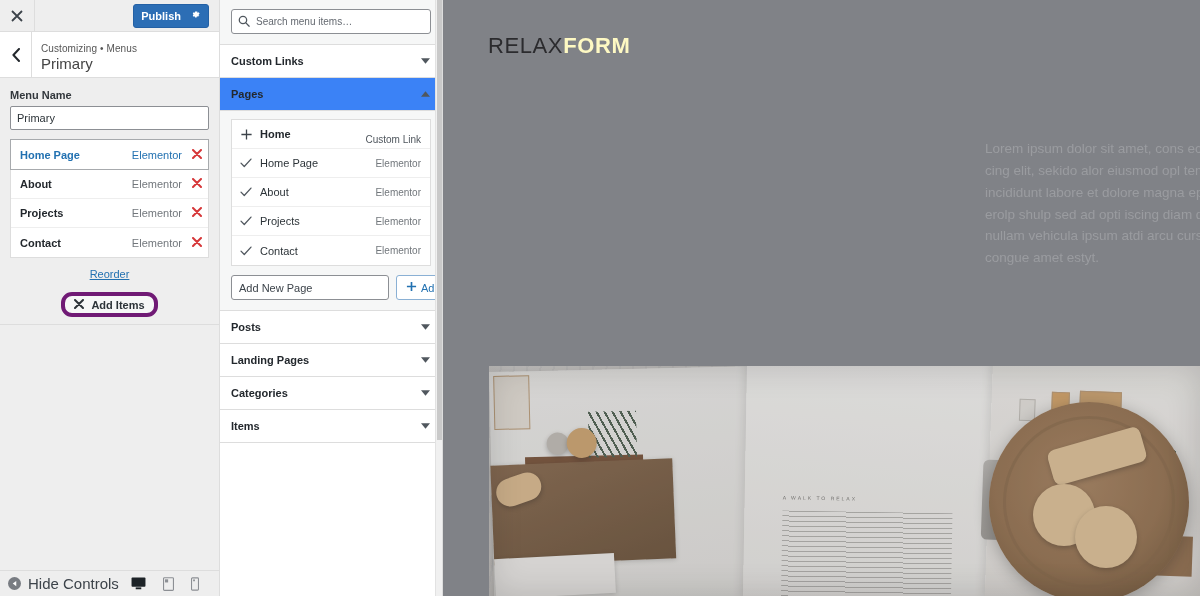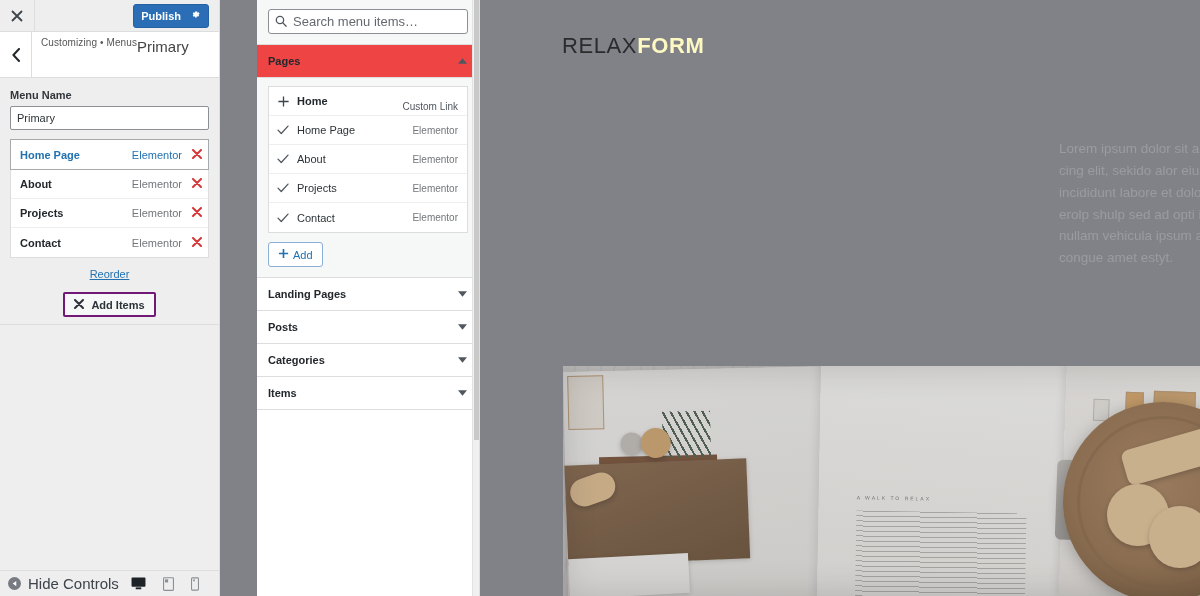--- a/index.html
+++ b/index.html
@@ -2,21 +2,21 @@
 <html><head>
 <meta charset="utf-8">
 <style>
   * { box-sizing: border-box; margin: 0; padding: 0; }
   html, body {
     width: 1200px; height: 596px;
     font-family: "Liberation Sans", sans-serif;
     background: #808287;
     overflow: hidden;
   }
-  .app { position: relative; width: 1200px; height: 596px; display: flex; gap: 37px; }
+  .app { position: relative; width: 1200px; height: 596px; display: flex; }
 
   
   .customizer {
     width: 220px; height: 596px;
     background: #eeeeee;
     border-right: 1px solid #dddddd;
     position: relative;
     display: flex; flex-direction: column;
   }
   .cz-header {
@@ -51,21 +51,21 @@
     border-bottom: 1px solid #dddddd;
     display: flex; align-items: stretch;
   }
   .back-arrow {
     width: 32px;
     display: flex; align-items: center; justify-content: center;
     border-right: 1px solid #dddddd;
     background: #fff; cursor: pointer;
     color: #333; font-size: 14px;
   }
-  .bc-text { padding: 5px 0 0 9px; display: flex; flex-direction: row; justify-content: center; }
+  .bc-text { padding: 5px 0 0 9px; display: flex; flex-direction: column; justify-content: center; }
   .bc-small { font-size: 10px; color: #555; letter-spacing: .1px; }
   .bc-title { font-size: 15px; color: #444; margin-top: 1px; font-weight: 400; }
 
   .cz-body { flex: 1; overflow: hidden; background: #7f1d1d; }
   .cz-section { background: #eeeeee; padding: 11px 10px 8px 10px; }
   .lbl { font-size: 11px; font-weight: bold; color: #32373c; display: block; margin-bottom: 5px; }
   .txt-input {
     width: 100%; height: 24px;
     border: 1px solid #8c8f94; border-radius: 2px;
     background: #fff; font-size: 11px; color: #2c3338;
@@ -95,21 +95,21 @@
   .mi-type { font-size: 11px; color: #72777c; margin-right: 10px; }
   .menu-item-row.selected .mi-type { color: #2271b1; font-weight: normal; }
   .mi-x { color: #d63638; font-size: 12px; font-weight: bold; width: 10px; text-align: center; cursor: pointer; }
 
   .reorder-row {
     display: flex; align-items: center; justify-content: flex-end;
     gap: 12px; margin-top: 10px; flex-direction: column;
   }
   .reorder-link { font-size: 11px; color: #2271b1; text-decoration: underline; cursor: pointer; }
   .add-items-btn {
-    background: #f6f7f7; border: 2px solid #701a75; border-radius: 2px;
+    background: #f6f7f7; border: 4px solid #701a75; border-radius: 11px;
     height: 25px; display: flex; align-items: center; gap: 7px;
     padding: 0 9px; font-size: 11px; font-weight: bold; color: #2c3338;
     cursor: pointer;
   }
   .add-items-btn .x { font-size: 11px; }
 
   .divider { height: 1px; background: #dddddd; margin: 11px 0 0 0; }
 
   .cz-filler { flex: 1; background: #eeeeee; border-top: 1px solid #dddddd; }
 
@@ -137,34 +137,34 @@
     overflow: hidden;
   }
   .search-wrap { padding: 9px 11px 10px 11px; background: #f6f7f7; border-bottom: 1px solid #dddddd; }
   .search-box {
     position: relative; height: 25px;
     border: 1px solid #8c8f94; border-radius: 3px; background: #fff;
     display: flex; align-items: center; padding-left: 6px;
   }
   .search-input {
     border: none; outline: none; flex: 1; height: 100%;
-    font-size: 13px; color: #2c3338; padding-left: 6px;
+    font-size: 10px; color: #2c3338; padding-left: 6px;
     font-family: inherit; background: transparent;
   }
   .search-input::placeholder { color: #646970; }
 
   .accordion-hdr {
     height: 33px;
     border-bottom: 1px solid #dddddd;
     display: flex; align-items: center; justify-content: space-between;
     padding: 0 12px 0 11px;
     font-size: 11px; font-weight: bold; color: #23282d;
     background: #fff; cursor: pointer;
   }
-  .accordion-hdr.open { background: #ef4444; }
+  .accordion-hdr.open { background: #3b82f6; }
   .caret { font-size: 8px; color: #50575e; }
 
   .pages-panel { background: #f6f7f7; padding: 8px 11px 10px 11px; border-bottom: 1px solid #dddddd; }
   .pages-list { background: #fff; border: 1px solid #dddddd; }
   .page-row {
     height: 29px; display: flex; align-items: center;
     border-bottom: 1px solid #eeeeee; padding: 0 9px 0 8px; cursor: pointer;
   }
   .page-row:last-child { border-bottom: none; }
   .pr-ico { width: 16px; font-size: 12px; color: #50575e; display: flex; align-items: center; }
@@ -438,20 +438,28 @@
         <span>
           <svg width="12" height="12" viewBox="0 0 14 14" aria-hidden="true">
             <circle cx="5.8" cy="5.8" r="4.3" fill="none" stroke="#50575e" stroke-width="1.5"></circle>
             <path d="M9.2 9.2 L13 13" stroke="#50575e" stroke-width="1.6" stroke-linecap="round"></path>
           </svg>
         </span>
         <input class="search-input" type="text" placeholder="Search menu items…" style="">
       </div>
     </div>
 
+    <div class="accordion-hdr">
+      <span>Custom Links</span>
+      <span class="caret">
+        <svg width="9" height="6" viewBox="0 0 10 6" aria-hidden="true">
+            <path d="M0 0 L10 0 L5 6 Z" fill="#50575e"></path>
+          </svg>
+      </span>
+    </div>
 
     <div class="accordion-hdr open">
       <span>Pages</span>
       <span class="caret">
         <svg width="9" height="6" viewBox="0 0 10 6" aria-hidden="true">
             <path d="M0 6 L10 6 L5 0 Z" fill="#50575e"></path>
           </svg>
       </span>
     </div>
 
@@ -504,42 +512,43 @@
               <path d="M1 5.6 L4.6 9.4 L12 1.2" stroke="#50575e" stroke-width="1.4" fill="none" stroke-linecap="round" stroke-linejoin="round"></path>
             </svg>
           </span>
           <span class="pr-name">Contact</span>
           <span class="pr-type">Elementor</span>
         </div>
 
       </div>
 
       <div class="addnew-row">
+        <input class="addnew-input" type="text" placeholder="Add New Page" style="">
         <div class="add-btn">
           <span class="plus">
             <svg width="11" height="11" viewBox="0 0 12 12" aria-hidden="true">
               <path d="M6 1 V11 M1 6 H11" stroke="#2271b1" stroke-width="1.8"></path>
             </svg>
           </span>
           <span>Add</span>
         </div>
       </div>
     </div>
 
     <div class="accordion-hdr">
-      <span>Landing Pages</span>
+      <span>Posts</span>
       <span class="caret">
         <svg width="9" height="6" viewBox="0 0 10 6" aria-hidden="true">
             <path d="M0 0 L10 0 L5 6 Z" fill="#50575e"></path>
           </svg>
       </span>
     </div>
 
     <div class="accordion-hdr">
-      <span>Posts</span>
+      <span>Landing Pages</span>
       <span class="caret">
         <svg width="9" height="6" viewBox="0 0 10 6" aria-hidden="true">
             <path d="M0 0 L10 0 L5 6 Z" fill="#50575e"></path>
           </svg>
       </span>
     </div>
 
     <div class="accordion-hdr">
       <span>Categories</span>
       <span class="caret">

